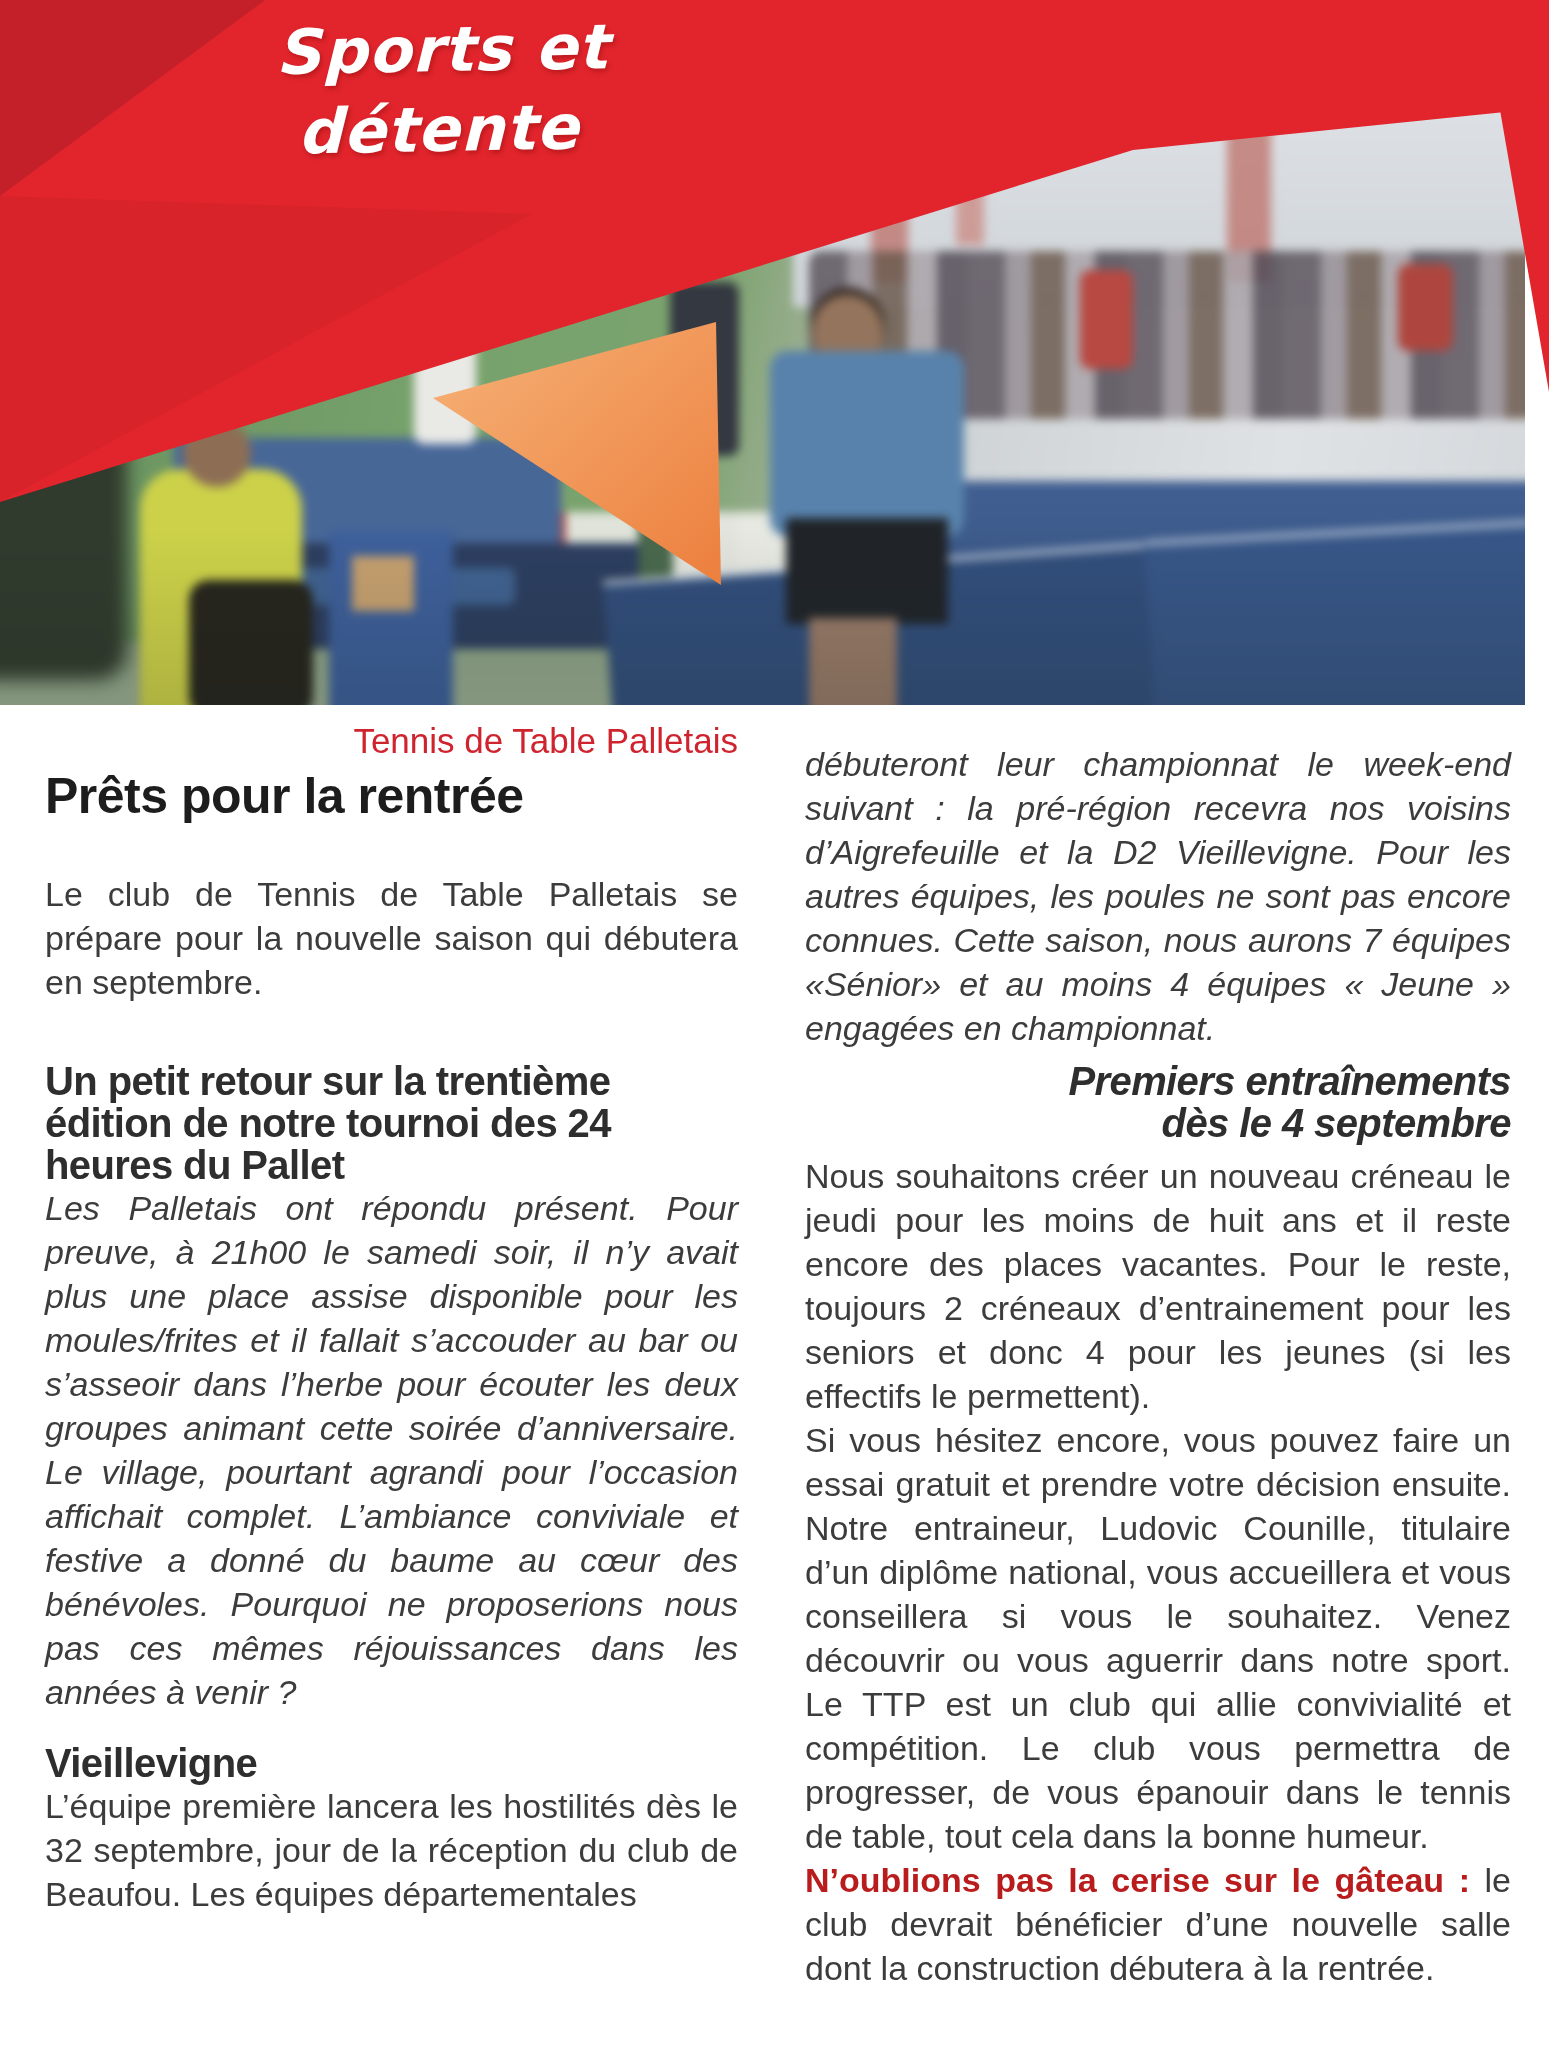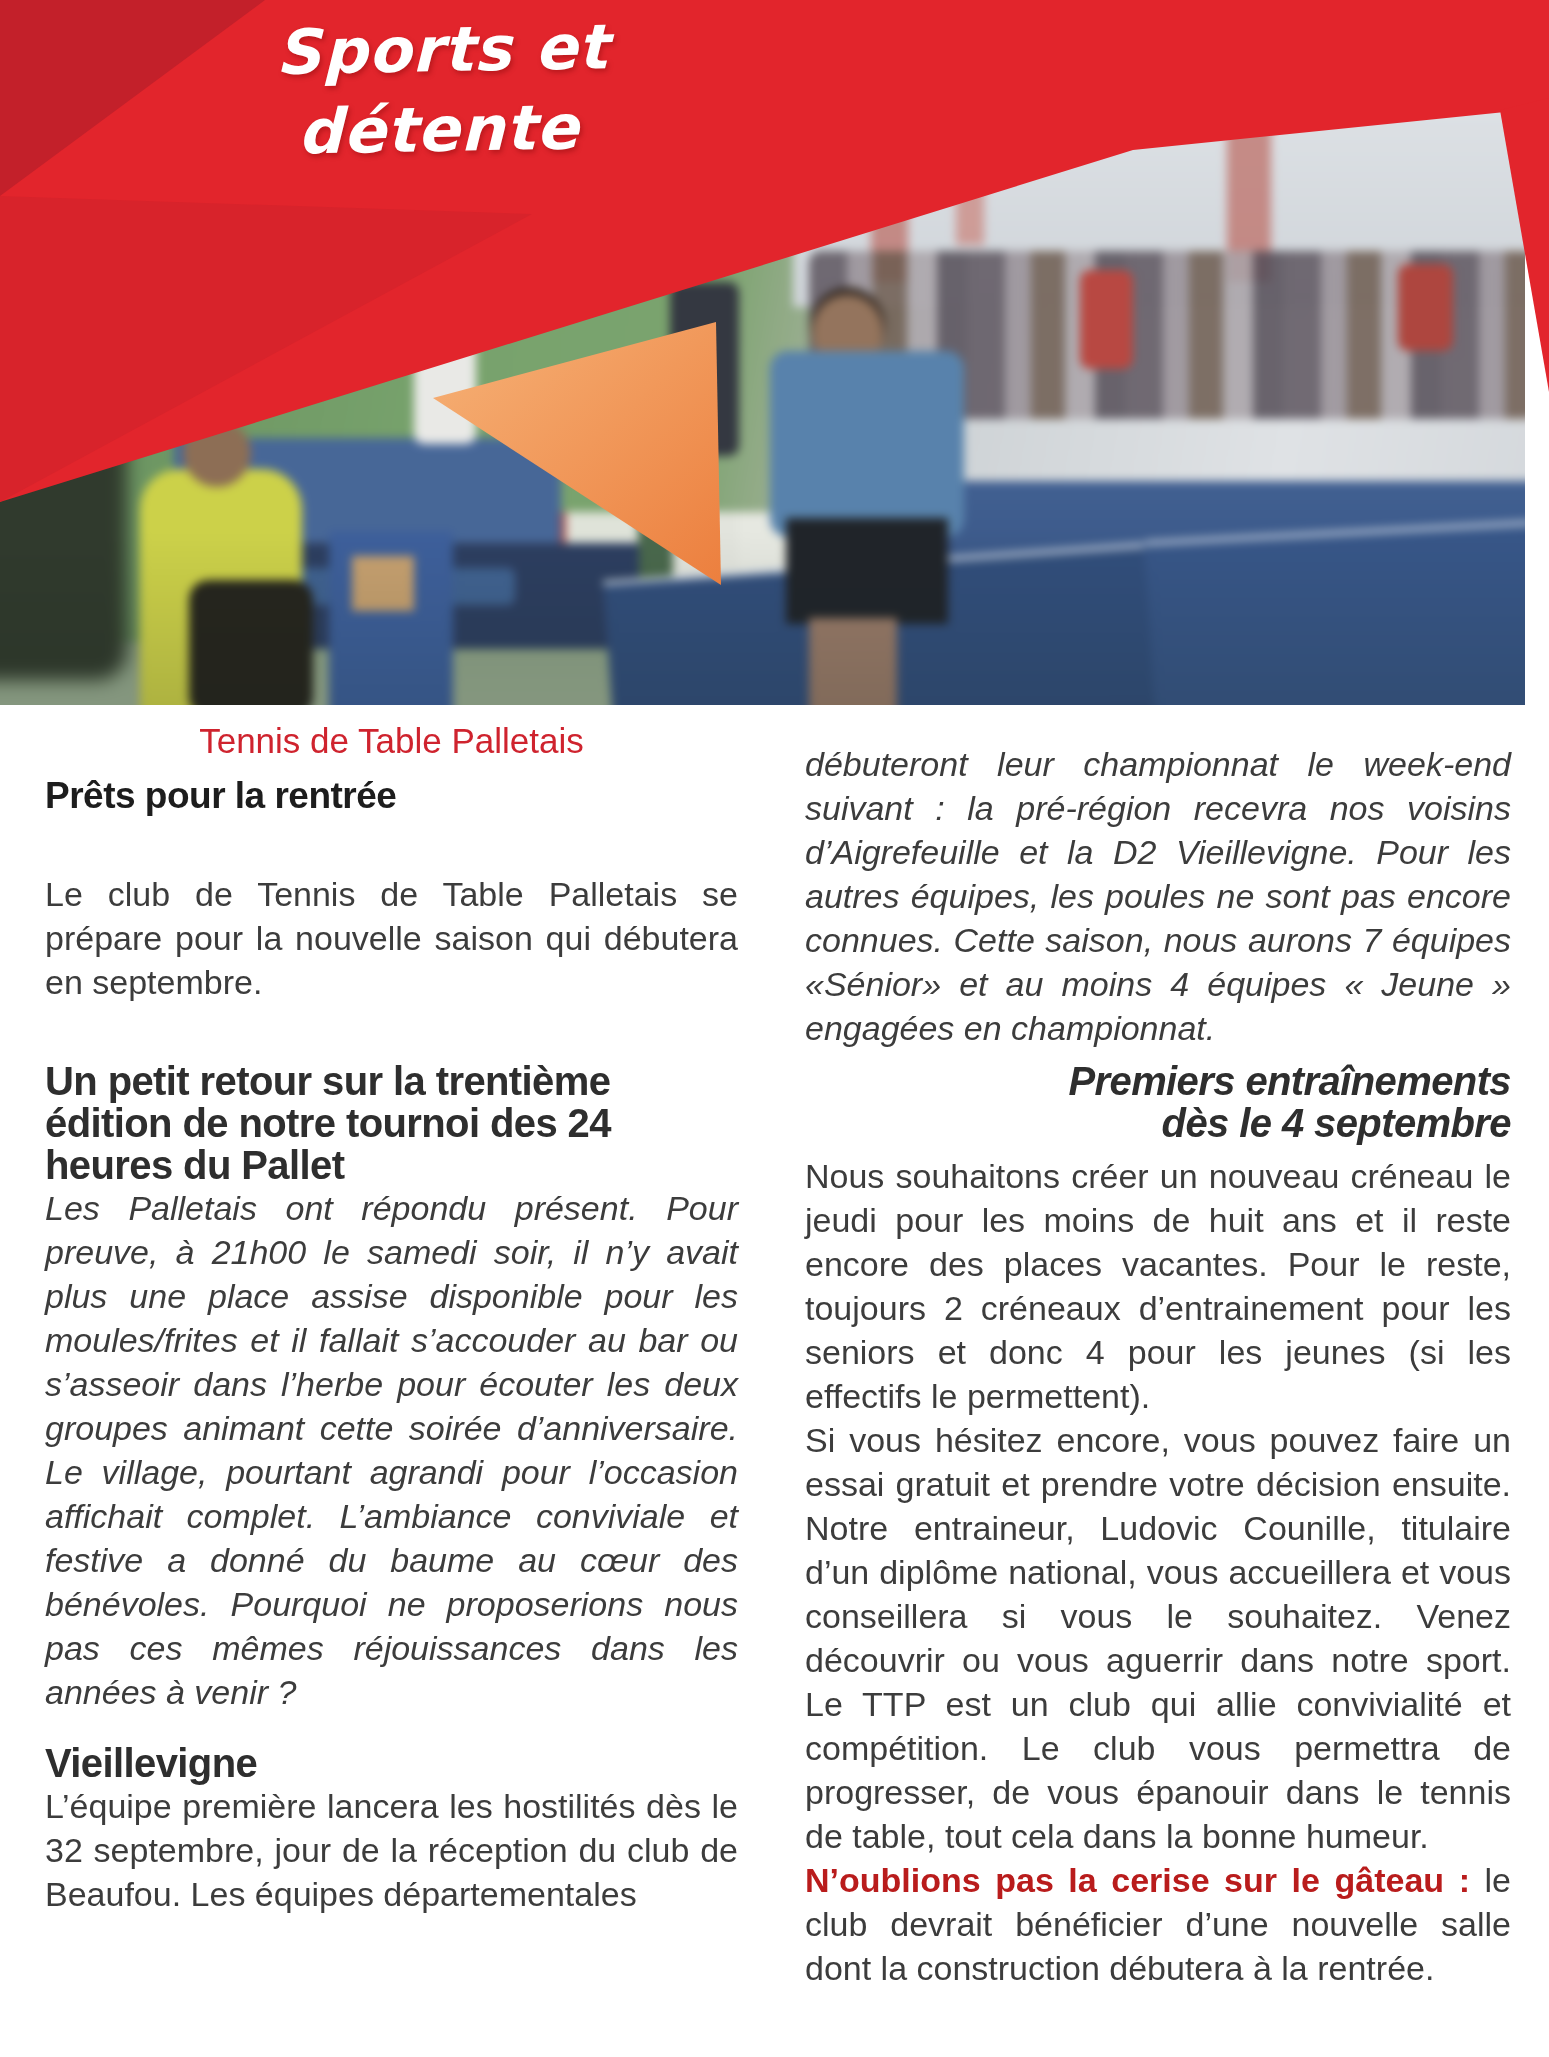--- a/index.html
+++ b/index.html
@@ -57,22 +57,22 @@
     position:absolute;left:190px;top:10px;width:510px;z-index:4;
     color:#ffffff;font-size:62px;line-height:80px;font-weight:700;font-style:italic;
     font-family:"DejaVu Sans","Liberation Sans",sans-serif;
     text-align:center;letter-spacing:1px;transform:skewX(-4deg) rotate(-1deg);
     text-shadow:2px 3px 5px rgba(110,0,0,.35);
   }
   
   .col{position:absolute;z-index:2;color:#3c3c3c;font-size:34px;line-height:44px;text-align:justify;}
   .col-left{left:45px;top:720px;width:693px;}
   .col-right{left:805px;top:742px;width:706px;}
-  .kicker{color:#cf232e;font-size:35px;line-height:42px;font-weight:500;margin:0 0 8px 0;text-align:center;}
-  .headline{color:#1d1d1d;font-size:37px;line-height:52px;font-weight:800;letter-spacing:-.5px;margin:0 0 50px 0;text-align:left;}
+  .kicker{color:#cf232e;font-size:35px;line-height:42px;font-weight:500;margin:0 0 8px 0;text-align:right;}
+  .headline{color:#1d1d1d;font-size:50px;line-height:52px;font-weight:800;letter-spacing:-.5px;margin:0 0 50px 0;text-align:left;}
   .lead{margin:0 0 56px 0;}
   .subhead{font-weight:700;color:#2e2e2e;font-size:40px;letter-spacing:-.6px;line-height:42px;margin:0;text-align:left;}
   .subhead-2line span{display:block;text-align:right;}
   p{margin:0;}
   .sp-after{margin-bottom:28px;font-style:italic;}
   .sp-small{margin-bottom:10px;font-style:italic;}
   .bold-lead{font-weight:700;color:#b91c1c;}
 </style>
 </head>
 <body>

